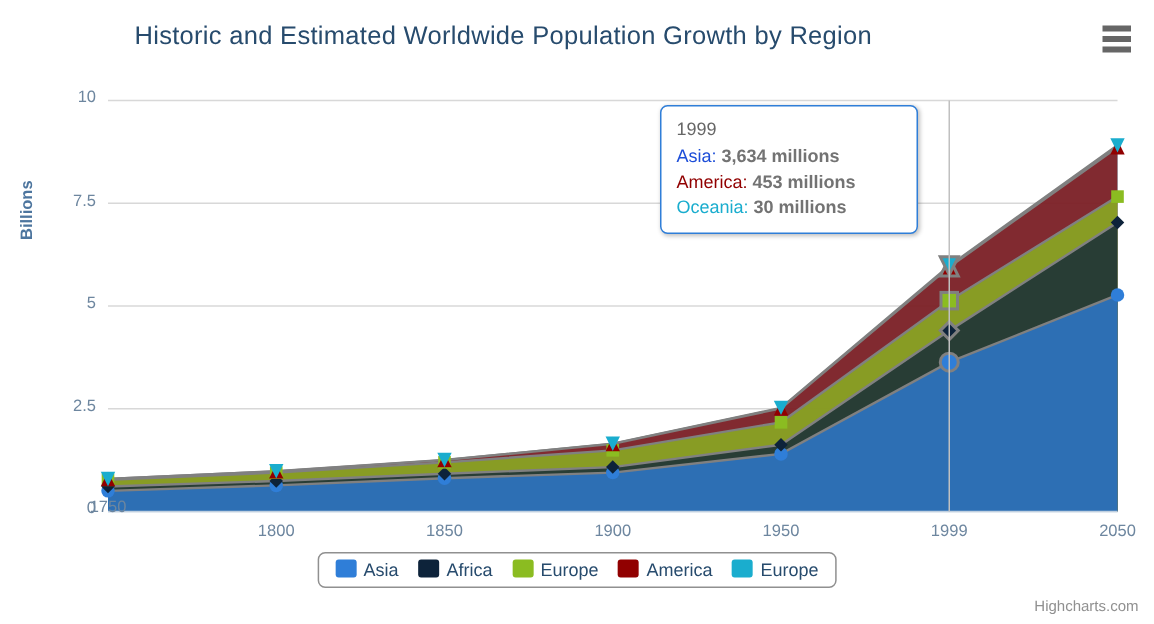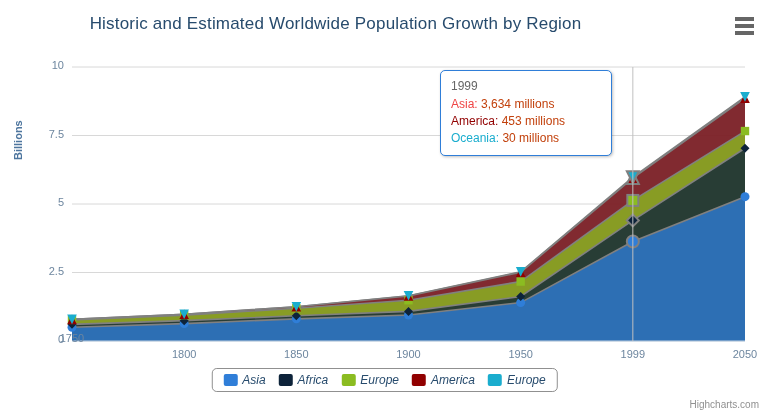--- a/index.html
+++ b/index.html
@@ -118,42 +118,40 @@
   #tooltip .tt-header {
     color: #666666;
     font-size: 12px;
     margin-bottom: 1px;
   }
   #tooltip .tt-row {
     white-space: nowrap;
     color: #333333;
   }
   #tooltip .tt-key { font-size: 12px; }
-  #tooltip .tt-val { font-weight: normal; color: #c2410c; }
+  #tooltip .tt-val { font-weight: bold; color: #737373; }
 
   
   #legend {
     position: absolute;
     left: 50%;
     transform: translateX(-50%);
     top: 368px;
     display: flex;
     align-items: center;
     gap: 13px;
     border: 1px solid #909090;
     border-radius: 5px;
     padding: 4px 11px;
     background: #ffffff;
   }
   .legend-item {
     display: flex;
-    align-items: center;
     gap: 5px;
     cursor: pointer;
-    font-style: italic;
   }
   .legend-swatch {
     width: 14px;
     height: 12px;
     border-radius: 2px;
     display: inline-block;
   }
   .legend-text {
     font-size: 12px;
     color: #274b6d;
@@ -237,21 +235,21 @@
       <polygon points="745,101.69340000000001 749.8,92.09340000000002 740.2,92.09340000000002" fill="#1aadce" stroke="none" stroke-width="0"></polygon>
       <line x1="72" x2="745" y1="341" y2="341" stroke="#c0d0e0" stroke-width="1"></line>
       <line x1="632.8333333333334" x2="632.8333333333334" y1="67" y2="341" stroke="#c0c0c0" stroke-width="1"></line>
     </svg>
 
   <div id="y-axis-title">Billions</div>
 
   <div id="tooltip">
     <div class="tt-header">1999</div>
     <div id="tooltip-rows">
-        <div class="tt-row"><span class="tt-key" style="color: #ef4444;">Asia: </span><span class="tt-val">3,634 millions</span></div>
+        <div class="tt-row"><span class="tt-key" style="color: #1d4ed8;">Asia: </span><span class="tt-val">3,634 millions</span></div>
         <div class="tt-row"><span class="tt-key" style="color: rgb(145, 0, 0);">America: </span><span class="tt-val">453 millions</span></div>
         <div class="tt-row"><span class="tt-key" style="color: rgb(26, 173, 206);">Oceania: </span><span class="tt-val">30 millions</span></div>
       </div>
   </div>
 
   <div id="legend">
       <div class="legend-item">
         <span class="legend-swatch" style="background: rgb(47, 126, 216);"></span>
         <span class="legend-text">Asia</span>
       </div>

